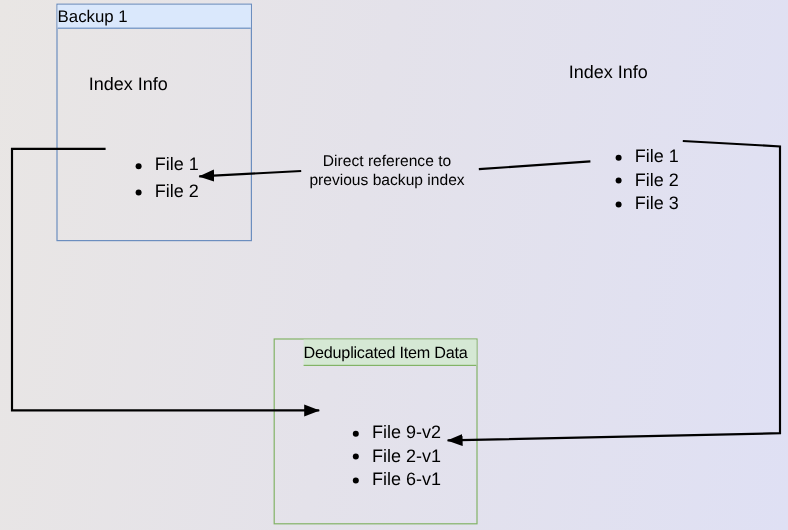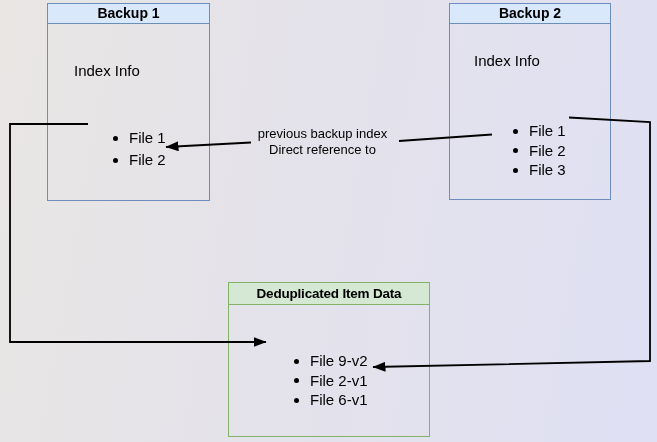--- a/index.html
+++ b/index.html
@@ -20,22 +20,22 @@
     box-sizing: border-box;
     background: transparent;
   }
   .box.blue  { border-color: #6c8ebf; }
   .box.green { border-color: #82b366; }
 
   .box-header {
     box-sizing: border-box;
     width: 100%;
     border-bottom: 1px solid;
-    text-align: center;
-    font-weight: bold;
+    text-align: left;
+    font-weight: normal;
     overflow: hidden;
     white-space: nowrap;
   }
   .blue  .box-header { background: #dae8fc; border-color: #6c8ebf; height: 20px; line-height: 19px; font-size: 14px; }
   .green .box-header { background: #d5e8d4; border-color: #82b366; height: 22px; line-height: 21px; font-size: 13.5px; letter-spacing: -0.2px; }
 
   .floating-text {
     position: absolute;
     font-size: 15px;
     line-height: 18px;
@@ -92,42 +92,39 @@
 
   <div class="box blue" style="left:47px; top:3px; width:163px; height:198px;">
     <div class="box-header">Backup 1</div>
   </div>
   <div class="floating-text" style="left:74px; top:62px;">Index Info</div>
   <ul class="file-list lh22" style="left:95px; top:113px;">
     <li><span class="dot"></span><span>File 1</span></li>
     <li><span class="dot"></span><span>File 2</span></li>
   </ul>
 
-  <div class="box blue" style="left:449px; top:3px; width:162px; height:197px;">
-    <div class="box-header">Backup 2</div>
-  </div>
   <div class="floating-text" style="left:474px; top:52px;">Index Info</div>
   <ul class="file-list lh19" style="left:495px; top:107px;">
     <li><span class="dot"></span><span>File 1</span></li>
     <li><span class="dot"></span><span>File 2</span></li>
     <li><span class="dot"></span><span>File 3</span></li>
   </ul>
 
-  <div class="box green" style="left:228px; top:282px; width:202px; height:155px;">
+  <div class="box green" style="left:228px; top:282px; width:170px; height:155px;padding-left:24px;">
     <div class="box-header">Deduplicated Item Data</div>
   </div>
   <ul class="file-list lh19" style="left:276px; top:337px;">
     <li><span class="dot"></span><span>File 9-v2</span></li>
     <li><span class="dot"></span><span>File 2-v1</span></li>
     <li><span class="dot"></span><span>File 6-v1</span></li>
   </ul>
 
   <div class="edge-label">
+    <div>Direct reference to</div>
     <div>previous backup index</div>
-    <div>Direct reference to</div>
   </div>
 
   <svg class="connector-layer" viewBox="0 0 657 442">
     <defs>
       <marker id="arrow" markerUnits="userSpaceOnUse" markerWidth="14" markerHeight="11" refX="12.5" refY="5" orient="auto">
         <path d="M0,0 L13,5 L0,10 z" fill="#000"></path>
       </marker>
     </defs>
 
     <line x1="492" y1="134.5" x2="399" y2="141" stroke="#000" stroke-width="1.8"></line>

